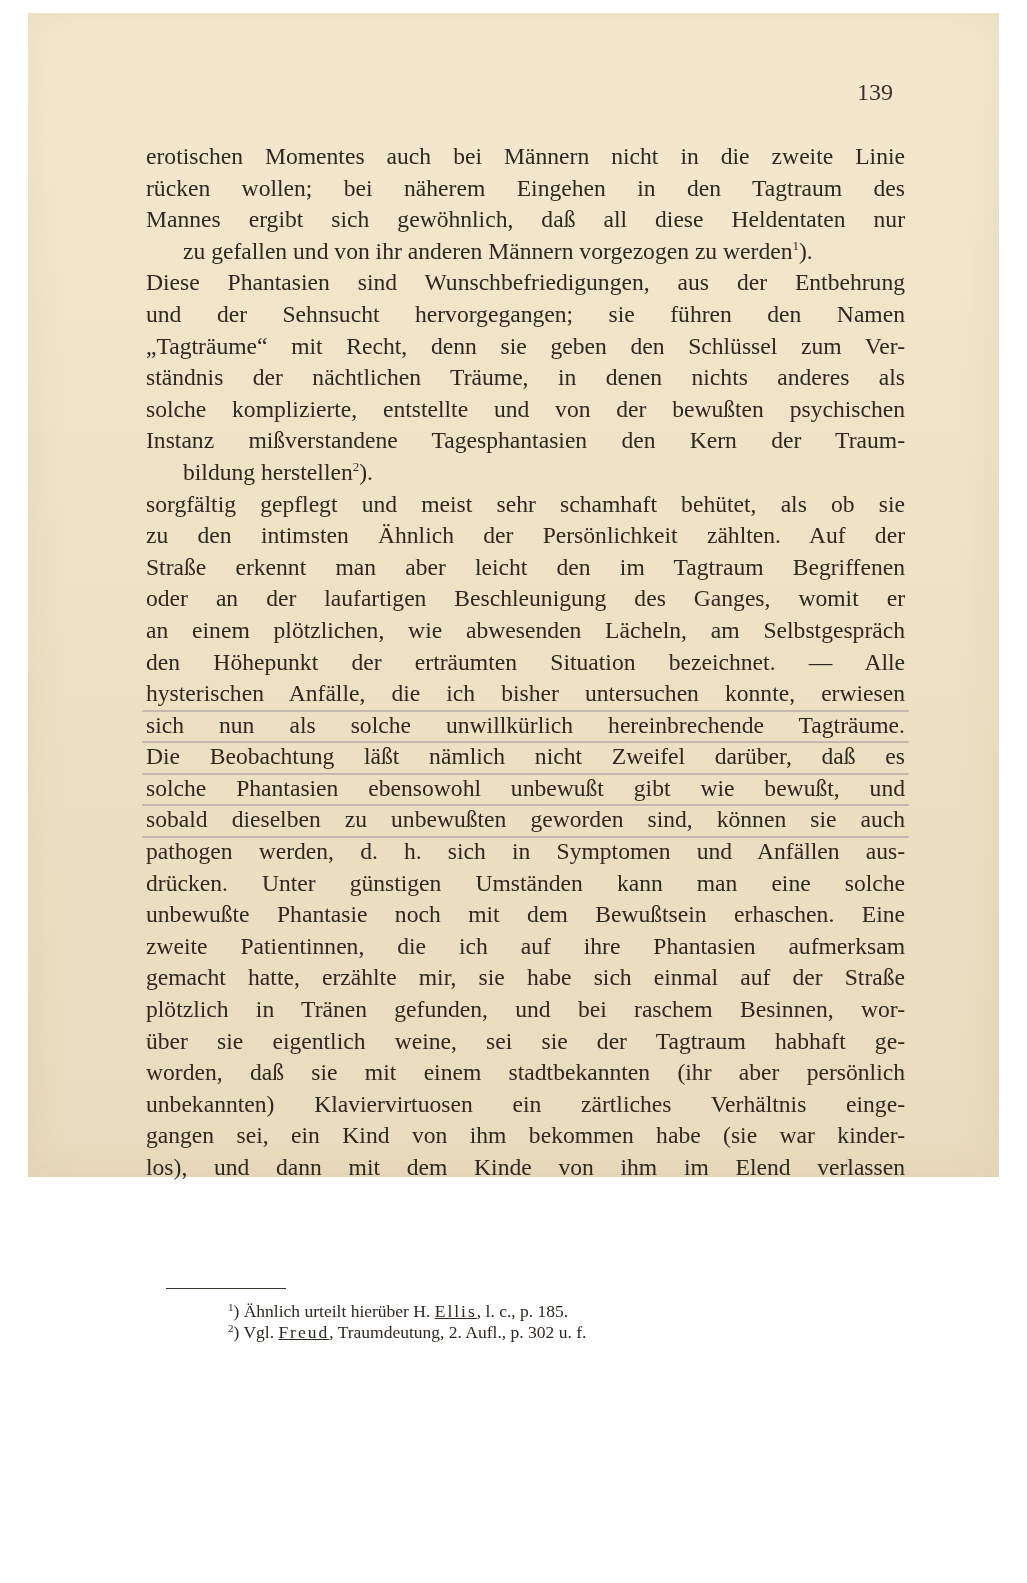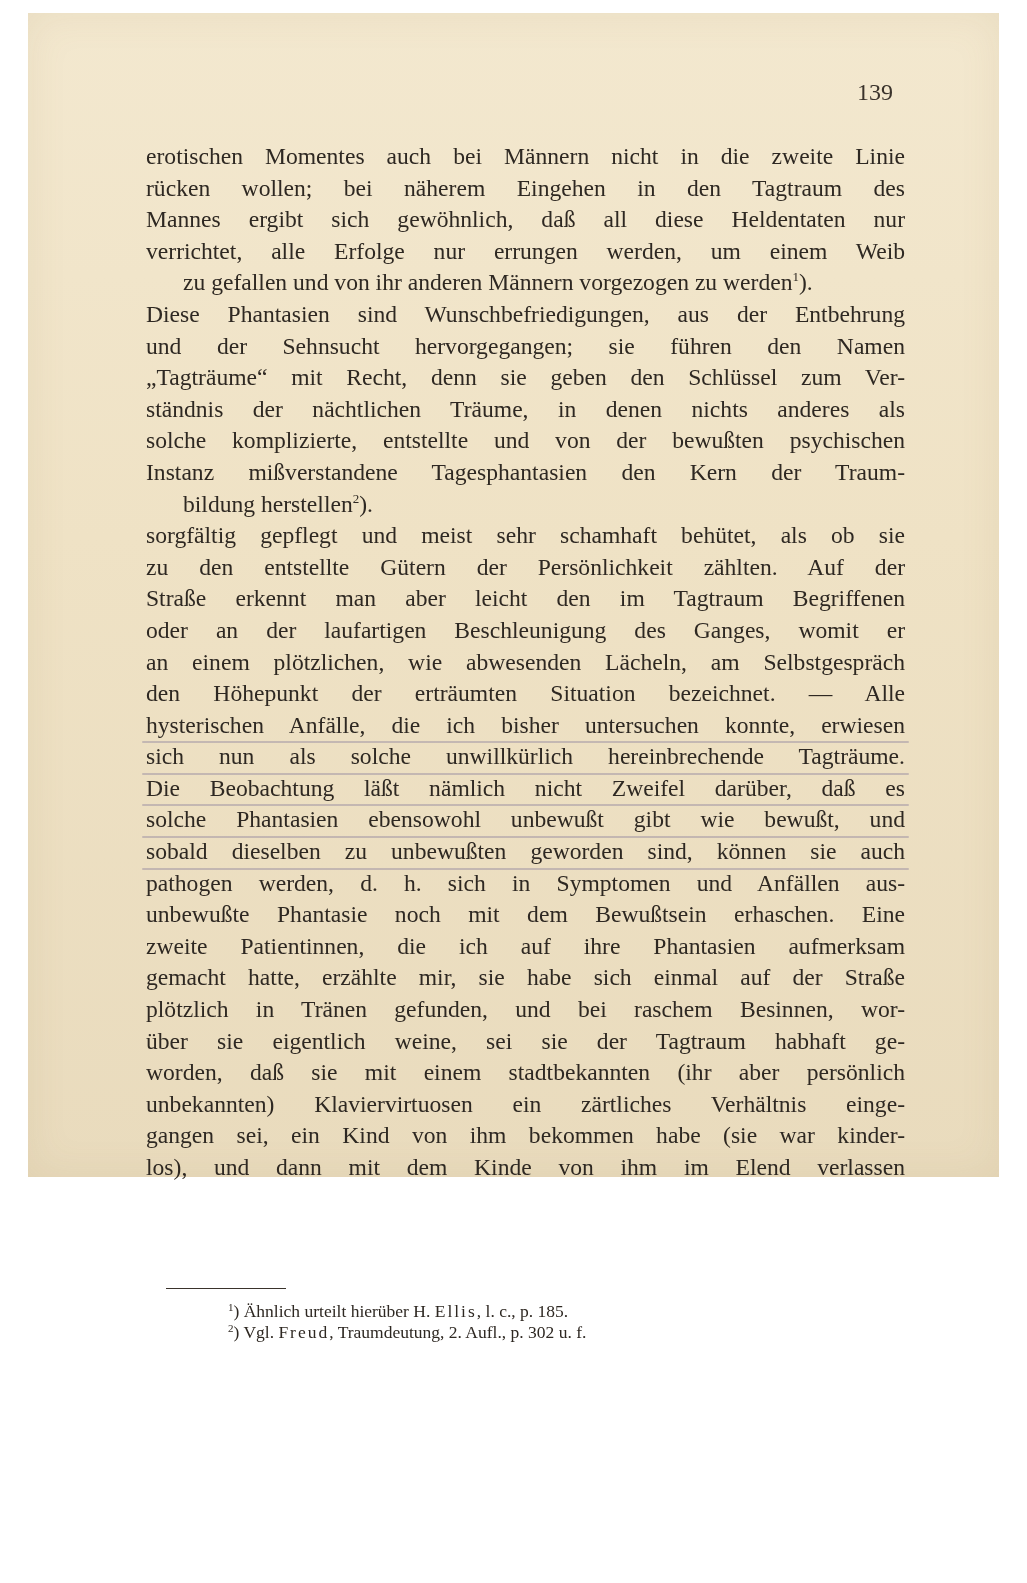--- a/index.html
+++ b/index.html
@@ -92,54 +92,55 @@
     .footnote {
       white-space: nowrap;
     }
     .fn-mark {
       font-size: 11px;
       vertical-align: 6px;
       line-height: 0;
     }
     .spaced {
       letter-spacing: 2px;
+      text-decoration: underline;
     }
   </style>
 </head>
 <body>
 
 <div class="page">
 
   <div class="page-number">139</div>
 
   <div class="body-text">
     <span class="line">erotischen Momentes auch bei Männern nicht in die zweite Linie</span>
     <span class="line">rücken wollen; bei näherem Eingehen in den Tagtraum des</span>
     <span class="line">Mannes ergibt sich gewöhnlich, daß all diese Heldentaten nur</span>
-    <span class="line">verrichtet, alle Erfolge nur errungen werden, um einem Weib</span>
     <span class="line last"><span>zu gefallen und von ihr anderen Männern vorgezogen zu werden</span><sup>1</sup><span>).</span></span>
     <span class="line">Diese Phantasien sind Wunschbefriedigungen, aus der Entbehrung</span>
     <span class="line">und der Sehnsucht hervorgegangen; sie führen den Namen</span>
     <span class="line">„Tagträume“ mit Recht, denn sie geben den Schlüssel zum Ver-</span>
     <span class="line">ständnis der nächtlichen Träume, in denen nichts anderes als</span>
     <span class="line">solche komplizierte, entstellte und von der bewußten psychischen</span>
     <span class="line">Instanz mißverstandene Tagesphantasien den Kern der Traum-</span>
     <span class="line last"><span>bildung herstellen</span><sup>2</sup><span>).</span></span>
     <span class="line">sorgfältig gepflegt und meist sehr schamhaft behütet, als ob sie</span>
-    <span class="line">zu den entstellte Gütern der Persönlichkeit zählten. Auf der</span>
+    <span class="line">zu den intimsten Ähnlich der Persönlichkeit zählten. Auf der</span>
     <span class="line">Straße erkennt man aber leicht den im Tagtraum Begriffenen</span>
     <span class="line">oder an der laufartigen Beschleunigung des Ganges, womit er</span>
     <span class="line">an einem plötzlichen, wie abwesenden Lächeln, am Selbstgespräch</span>
     <span class="line">den Höhepunkt der erträumten Situation bezeichnet. — Alle</span>
     <span class="line marked">hysterischen Anfälle, die ich bisher untersuchen konnte, erwiesen</span>
     <span class="line marked">sich nun als solche unwillkürlich hereinbrechende Tagträume.</span>
     <span class="line marked">Die Beobachtung läßt nämlich nicht Zweifel darüber, daß es</span>
     <span class="line marked">solche Phantasien ebensowohl unbewußt gibt wie bewußt, und</span>
     <span class="line marked">sobald dieselben zu unbewußten geworden sind, können sie auch</span>
     <span class="line">pathogen werden, d. h. sich in Symptomen und Anfällen aus-</span>
+    <span class="line">drücken. Unter günstigen Umständen kann man eine solche</span>
     <span class="line">unbewußte Phantasie noch mit dem Bewußtsein erhaschen. Eine</span>
     <span class="line">zweite Patientinnen, die ich auf ihre Phantasien aufmerksam</span>
     <span class="line">gemacht hatte, erzählte mir, sie habe sich einmal auf der Straße</span>
     <span class="line">plötzlich in Tränen gefunden, und bei raschem Besinnen, wor-</span>
     <span class="line">über sie eigentlich weine, sei sie der Tagtraum habhaft ge-</span>
     <span class="line">worden, daß sie mit einem stadtbekannten (ihr aber persönlich</span>
     <span class="line">unbekannten) Klaviervirtuosen ein zärtliches Verhältnis einge-</span>
     <span class="line">gangen sei, ein Kind von ihm bekommen habe (sie war kinder-</span>
     <span class="line">los), und dann mit dem Kinde von ihm im Elend verlassen</span>
   </div>

